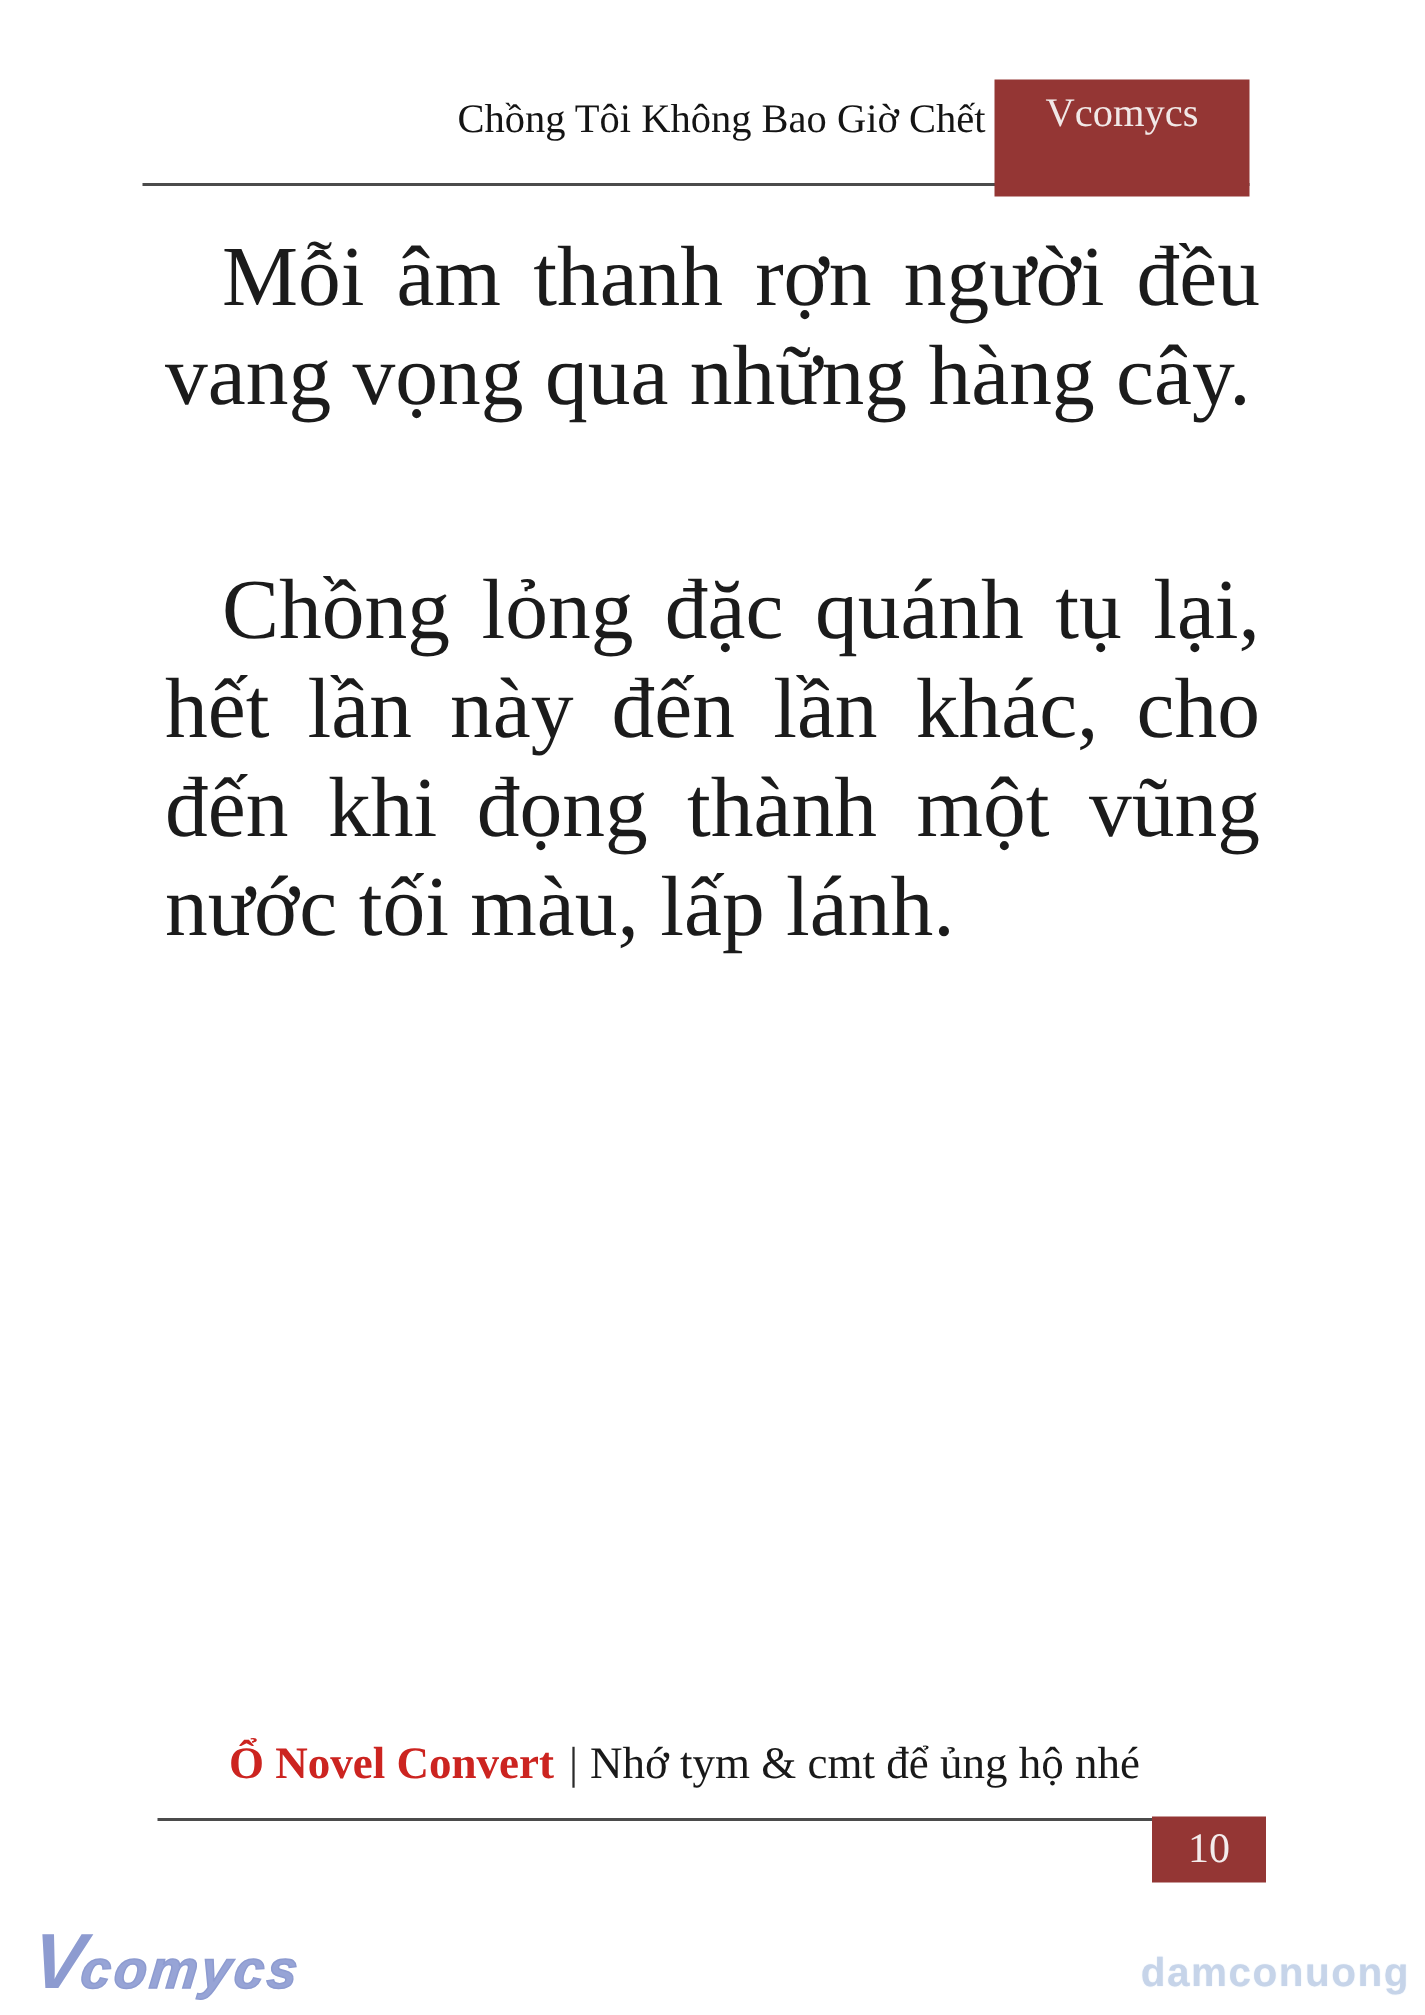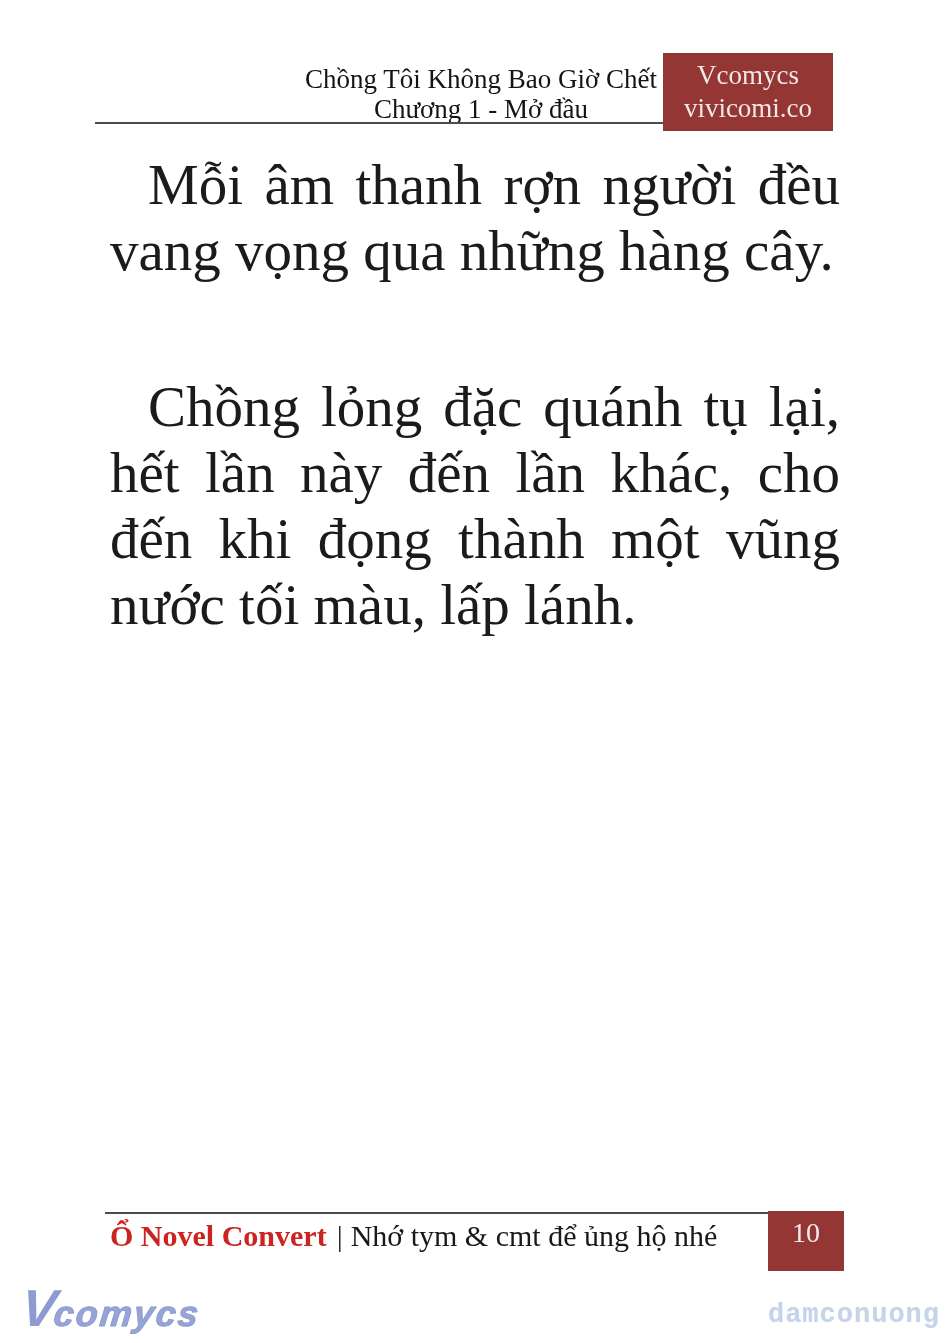--- a/index.html
+++ b/index.html
@@ -59,36 +59,37 @@
 
   
   .footer-rule {
     position: absolute;
     left: 105px; top: 1212px;
     width: 663px; height: 2px;
     background: #4b4b4b;
   }
   .footer-text {
     position: absolute;
-    left: 110px; top: 1217px;
+    left: 110px; top: 1157px;
     width: 650px;
+    text-align: right;
     font-size: 30px;
     line-height: 38px;
     white-space: nowrap;
     color: #191919;
   }
   .footer-brand {
     color: #cc2420;
     font-weight: bold;
   }
   .footer-sep { margin: 0 8px 0 10px; color: #2a2a2a; }
   .page-number-box {
     position: absolute;
     left: 768px; top: 1211px;
-    width: 76px; height: 60px;
+    width: 76px; height: 44px;
     background: #943634;
     color: #f3ecec;
     font-size: 28px;
     line-height: 44px;
     text-align: center;
   }
 
   
   .logo {
     position: absolute;
@@ -106,39 +107,37 @@
   }
   .logo .logo-rest {
     font-size: 36px;
     letter-spacing: 2px;
     color: #97a4d6;
     -webkit-text-stroke: 1px #8d9bd0;
   }
   .watermark {
     position: absolute;
     right: 10px; top: 1300px;
-    font-family: Liberation Mono, monospace;
+    font-family: Liberation Sans, sans-serif;
     font-weight: bold;
     font-size: 27px;
     letter-spacing: 1px;
     color: #c6d4e9;
     text-shadow: 0 0 1px #dde7f4;
   }
 </style>
 </head>
 <body>
 
 <div class="header-text">
   <div>Chồng Tôi Không Bao Giờ Chết</div>
-  <div>Chương 1 - Mở đầu</div>
 </div>
 
 <div class="brand-box">
   <div>Vcomycs</div>
-  <div>vivicomi.co</div>
 </div>
 
 <div class="header-rule"></div>
 
 <main class="body-text">
   <p>Mỗi âm thanh rợn người đều vang vọng qua những hàng cây.</p>
   <p>Chồng lỏng đặc quánh tụ lại, hết lần này đến lần khác, cho đến khi đọng thành một vũng nước tối màu, lấp lánh.</p>
 </main>
 
 <div class="footer-rule"></div>

